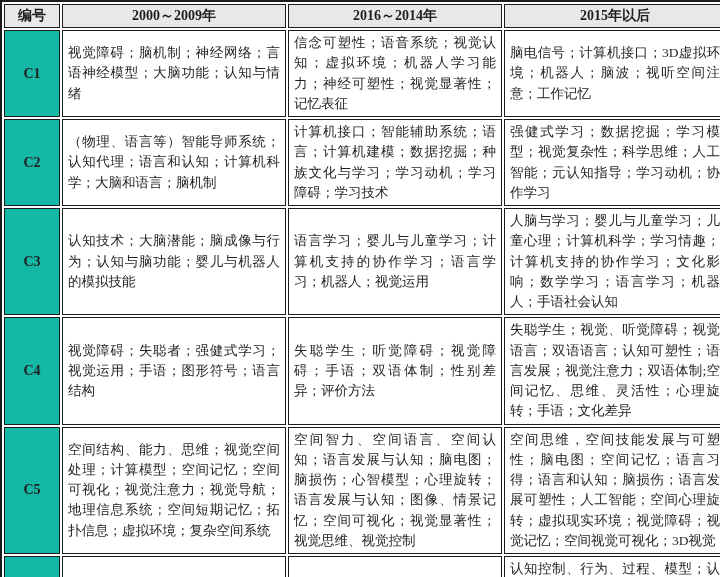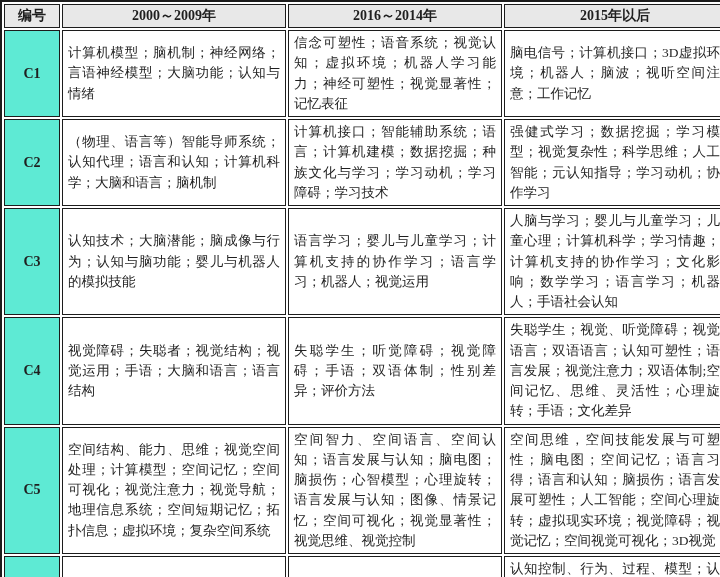--- a/index.html
+++ b/index.html
@@ -35,21 +35,21 @@
   th.head {
     background: #e8e8e8;
     font-weight: bold;
     font-size: 14px;
     text-align: center;
     vertical-align: middle;
     padding: 2px 2px;
     margin-left: 40px;
   }
   td.id-cell {
-    background: #5eead4;
+    background: #14b8a6;
     font-weight: bold;
     font-size: 14px;
     text-align: center;
     vertical-align: middle;
     font-family: "Liberation Serif", "DejaVu Serif", serif;
   }
   td.body-cell {
     background: #ffffff;
     font-size: 13.5px;
     line-height: 1.5;
@@ -83,39 +83,39 @@
     </colgroup>
     <tbody>
         <tr class="r-head">
       <th class="head">编号</th>
       <th class="head">2000～2009年</th>
       <th class="head">2016～2014年</th>
       <th class="head">2015年以后</th>
     </tr>
     <tr class="r-c1">
       <td class="id-cell">C1</td>
-      <td class="body-cell">计算机模型；脑机制；神经网络；言语神经模型；大脑功能；认知与情绪</td>
+      <td class="body-cell">视觉障碍；脑机制；神经网络；言语神经模型；大脑功能；认知与情绪</td>
       <td class="body-cell">信念可塑性；语音系统；视觉认知；虚拟环境；机器人学习能力；神经可塑性；视觉显著性；记忆表征</td>
       <td class="body-cell">脑电信号；计算机接口；3D虚拟环境；机器人；脑波；视听空间注意；工作记忆</td>
     </tr>
     <tr class="r-c2">
       <td class="id-cell">C2</td>
       <td class="body-cell">（物理、语言等）智能导师系统；认知代理；语言和认知；计算机科学；大脑和语言；脑机制</td>
       <td class="body-cell">计算机接口；智能辅助系统；语言；计算机建模；数据挖掘；种族文化与学习；学习动机；学习障碍；学习技术</td>
       <td class="body-cell">强健式学习；数据挖掘；学习模型；视觉复杂性；科学思维；人工智能；元认知指导；学习动机；协作学习</td>
     </tr>
     <tr class="r-c3">
       <td class="id-cell">C3</td>
       <td class="body-cell">认知技术；大脑潜能；脑成像与行为；认知与脑功能；婴儿与机器人的模拟技能</td>
       <td class="body-cell">语言学习；婴儿与儿童学习；计算机支持的协作学习；语言学习；机器人；视觉运用</td>
       <td class="body-cell">人脑与学习；婴儿与儿童学习；儿童心理；计算机科学；学习情趣；计算机支持的协作学习；文化影响；数学学习；语言学习；机器人；手语社会认知</td>
     </tr>
     <tr class="r-c4">
       <td class="id-cell">C4</td>
-      <td class="body-cell">视觉障碍；失聪者；视觉结构；视觉运用；手语；大脑和语言；语言结构</td>
+      <td class="body-cell">视觉障碍；失聪者；强健式学习；视觉运用；手语；图形符号；语言结构</td>
       <td class="body-cell">失聪学生；听觉障碍；视觉障碍；手语；双语体制；性别差异；评价方法</td>
       <td class="body-cell">失聪学生；视觉、听觉障碍；视觉语言；双语语言；认知可塑性；语言发展；视觉注意力；双语体制;空间记忆、思维、灵活性；心理旋转；手语；文化差异</td>
     </tr>
     <tr class="r-c5">
       <td class="id-cell">C5</td>
       <td class="body-cell">空间结构、能力、思维；视觉空间处理；计算模型；空间记忆；空间可视化；视觉注意力；视觉导航；地理信息系统；空间短期记忆；拓扑信息；虚拟环境；复杂空间系统</td>
       <td class="body-cell">空间智力、空间语言、空间认知；语言发展与认知；脑电图；脑损伤；心智模型；心理旋转；语言发展与认知；图像、情景记忆；空间可视化；视觉显著性；视觉思维、视觉控制</td>
       <td class="body-cell">空间思维，空间技能发展与可塑性；脑电图；空间记忆；语言习得；语言和认知；脑损伤；语言发展可塑性；人工智能；空间心理旋转；虚拟现实环境；视觉障碍；视觉记忆；空间视觉可视化；3D视觉</td>
     </tr>
     <tr class="r-c6">

